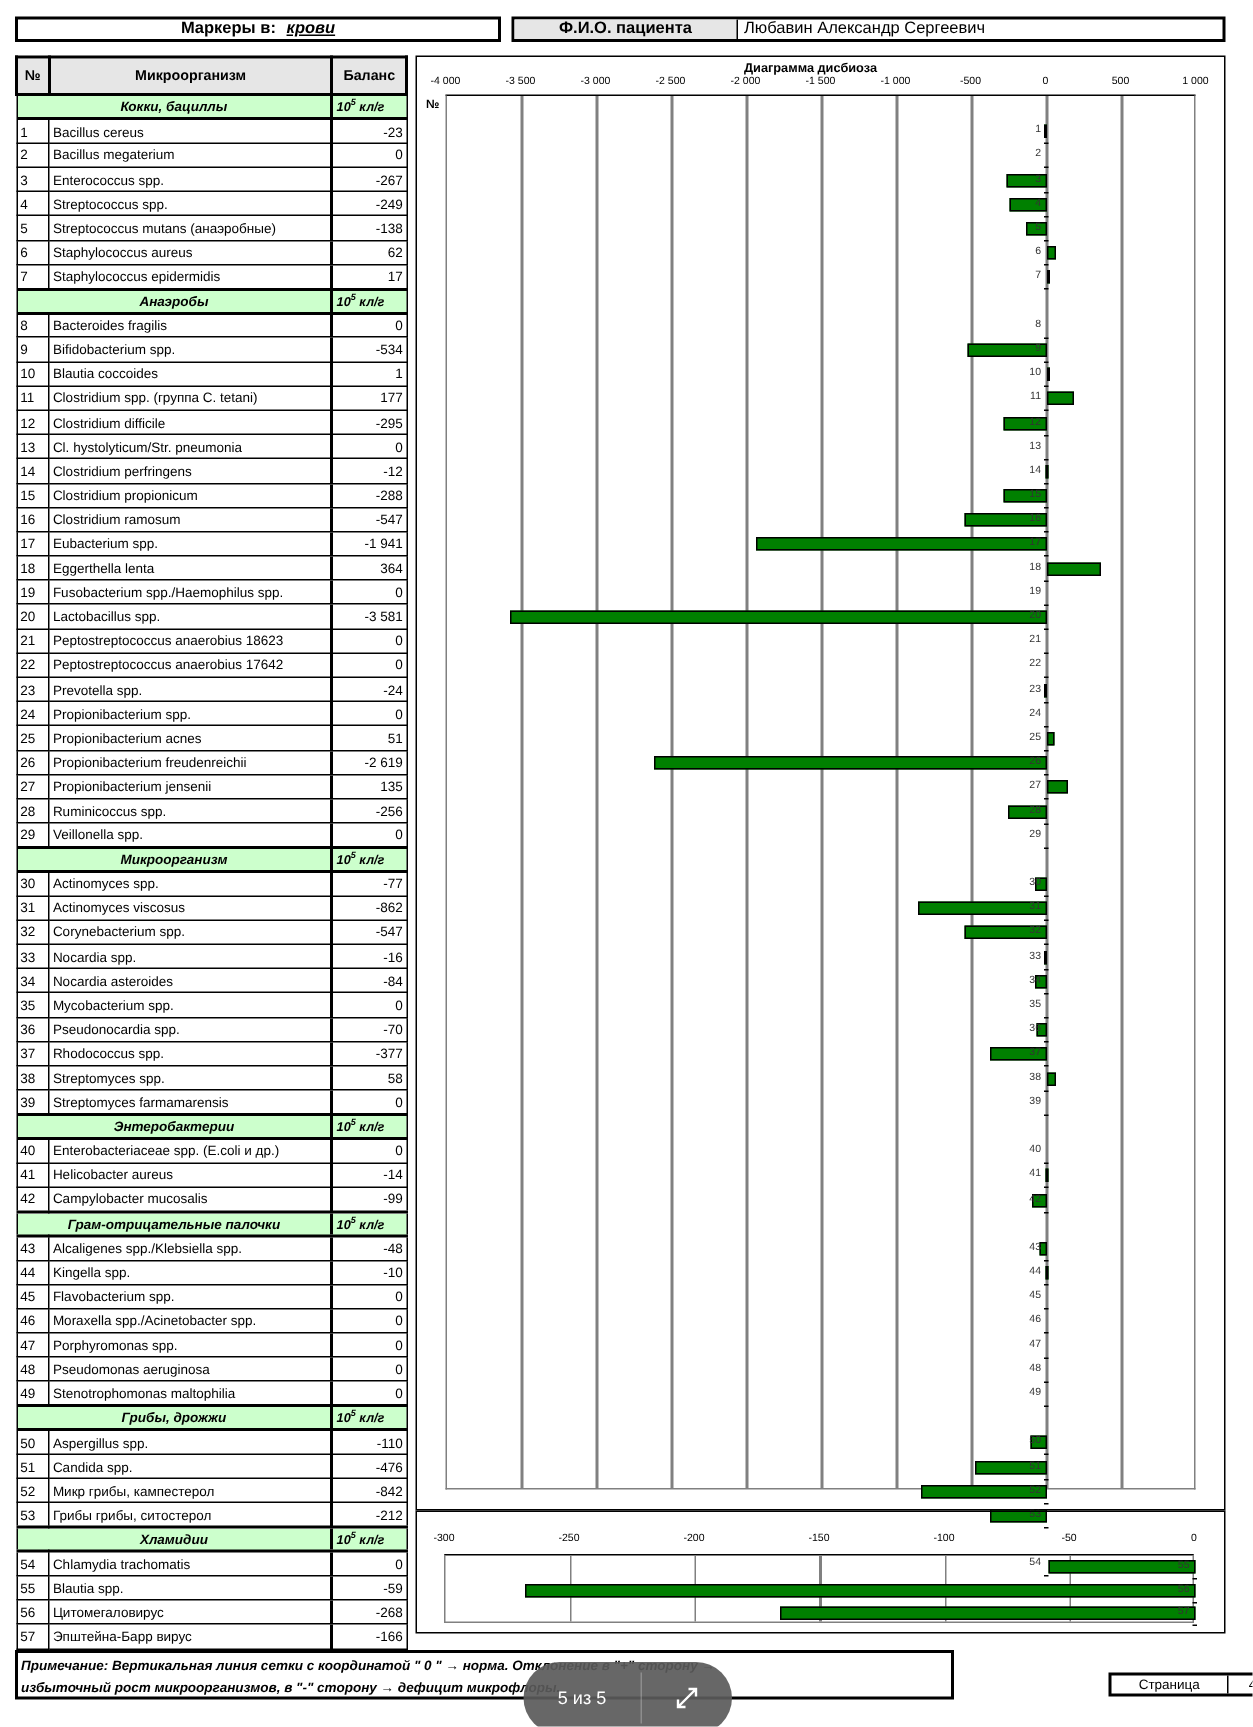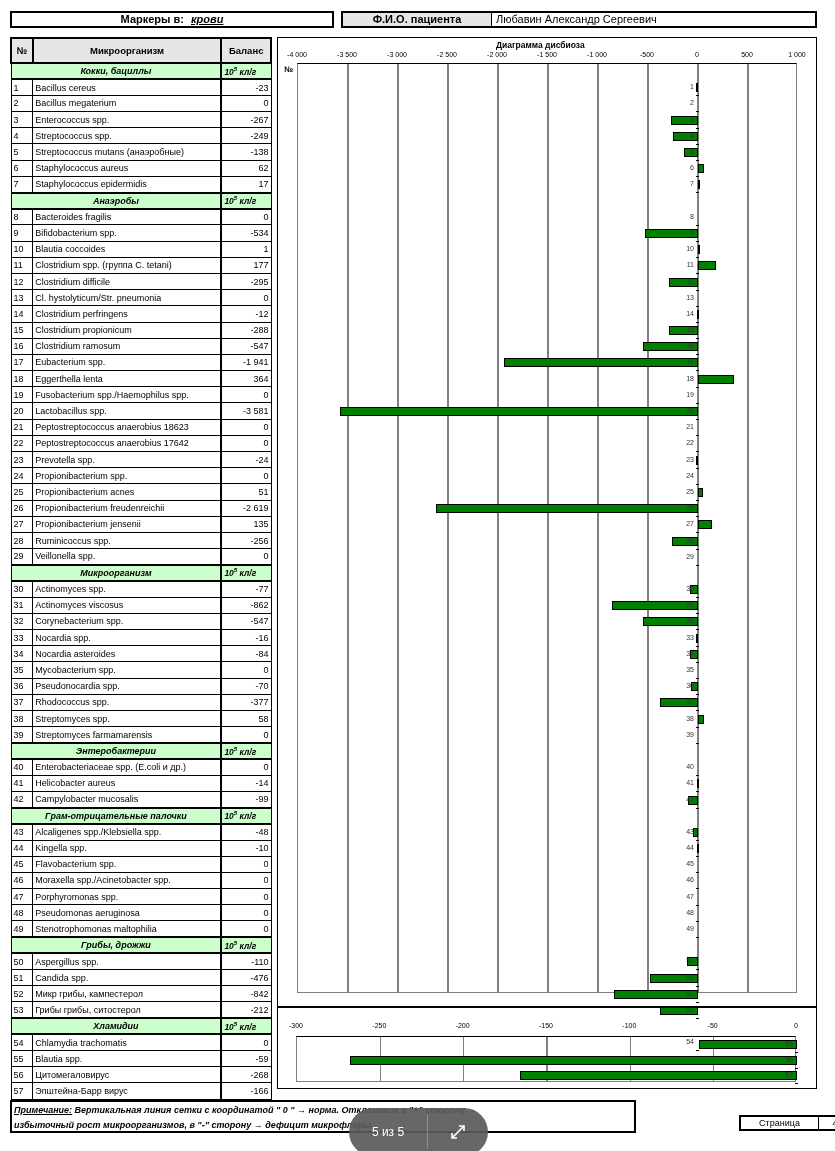--- a/index.html
+++ b/index.html
@@ -27,21 +27,21 @@
   #virus-box { position: absolute; left: 277px; top: 1007px; width: 540px; height: 82px; border: 1px solid #000; border-top: 1px solid #000; }
   .chart-title { position: absolute; font-size: 8.5px; font-weight: bold; }
   .tick-lbl { position: absolute; font-size: 7px; color: #000; transform: translateX(-50%); }
   .plot { position: absolute; border: 1px solid #808080; border-top: 1.5px solid #000; }
   .grid { position: absolute; top: 0; bottom: 0; width: 1.5px; background: #808080; }
   .bar { position: absolute; background: #008000; border: 1px solid #000; height: 9px; }
   .cat-lbl { position: absolute; font-size: 7px; color: #333; text-align: right; width: 20px; }
   .axis-tick { position: absolute; width: 3px; height: 1px; background: #000; }
 
   #note { position: absolute; left: 10px; top: 1100px; width: 626px; height: 33px; border: 2px solid #000; font-size: 9px; font-weight: bold; font-style: italic; padding: 1px 2px; line-height: 15px; }
-  #note .u { text-decoration: underline; }
+  #note .u { }
   #page-box { position: absolute; left: 703px; top: 1115px; width: 114px; height: 16px; border: 2px solid #000; display: flex; font-size: 9px; margin-left: 36px; }
   #page-box .lbl { width: 78px; border-right: 1px solid #000; text-align: center; line-height: 12px; }
   #page-box .val { flex: 1; text-align: center; line-height: 12px; }
 
   #pager { position: absolute; left: 349px; top: 1108px; width: 139px; height: 48px; border-radius: 24px; background: rgba(90,90,90,0.92); display: flex; align-items: center; color: #fff; }
   #pager .count { width: 78px; text-align: center; font-size: 12px; }
   #pager .sep { width: 1px; height: 34px; background: rgba(255,255,255,0.25); }
   #pager .expand { flex: 1; display: flex; justify-content: center; align-items: center; }
 </style>
 </head>

